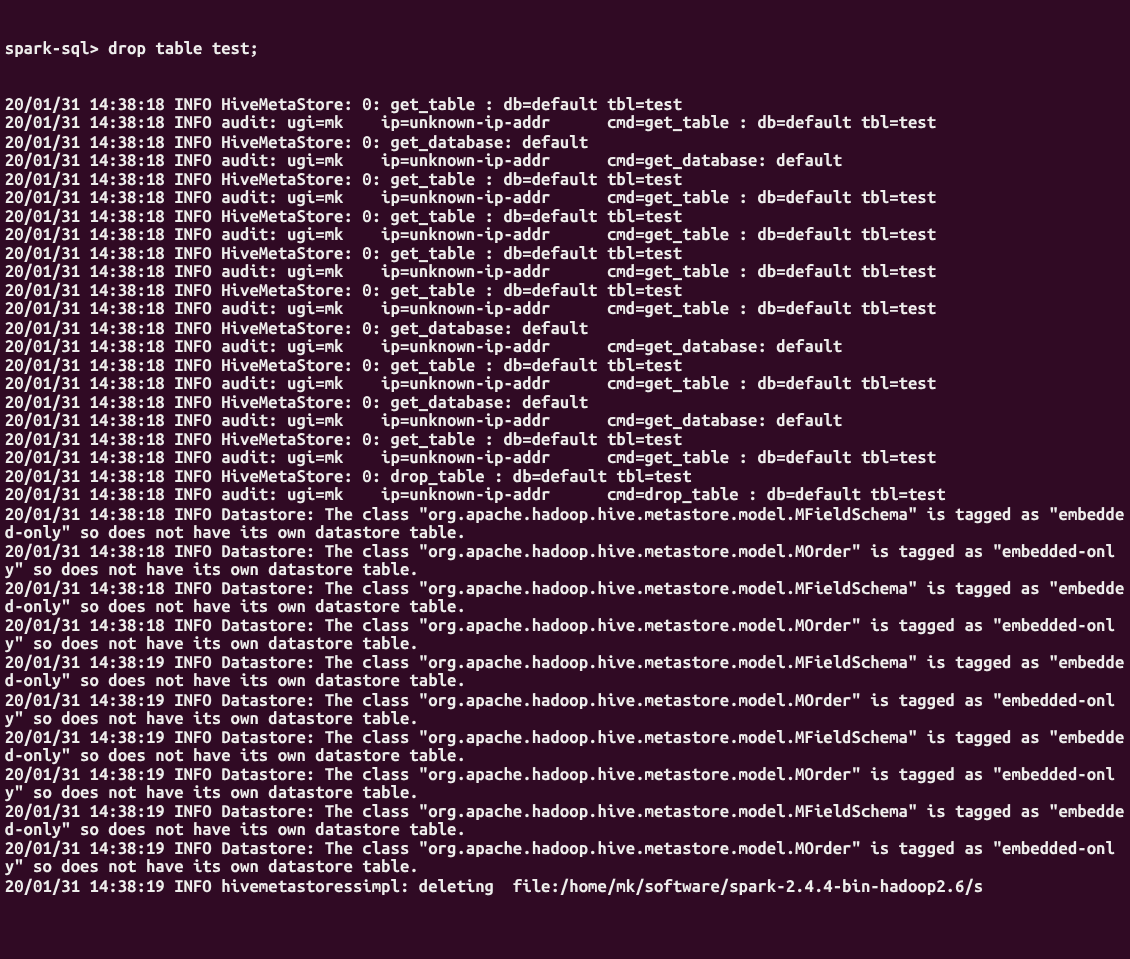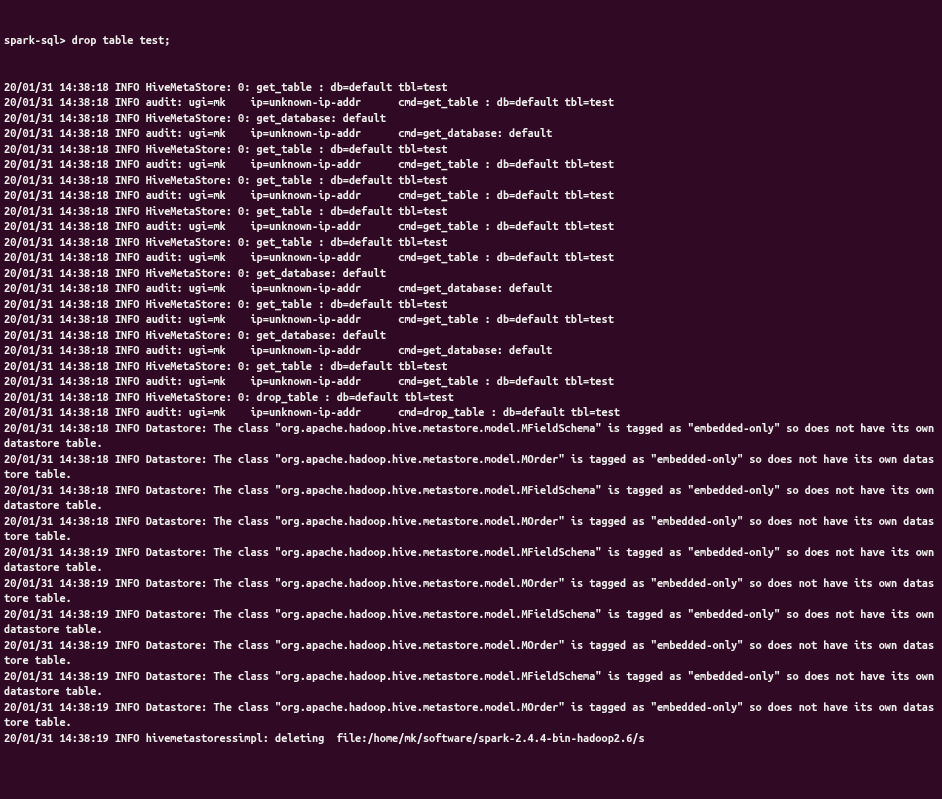--- a/index.html
+++ b/index.html
@@ -8,21 +8,21 @@
     width: 942px;
     height: 799px;
     background: #300a24;
     overflow: hidden;
   }
   .terminal {
     width: 942px;
     height: 799px;
     background: #300a24;
     font-family: "Ubuntu Mono", "DejaVu Sans Mono", "Consolas", monospace;
-    font-size: 11px;
+    font-size: 14px;
     line-height: 15.5px;
     color: #eeeeec;
     padding: 2px 4px;
     box-sizing: border-box;
     white-space: pre-wrap;
     word-break: break-all;
     font-weight: bold;
   }
   .line { display: block; }
 </style>

